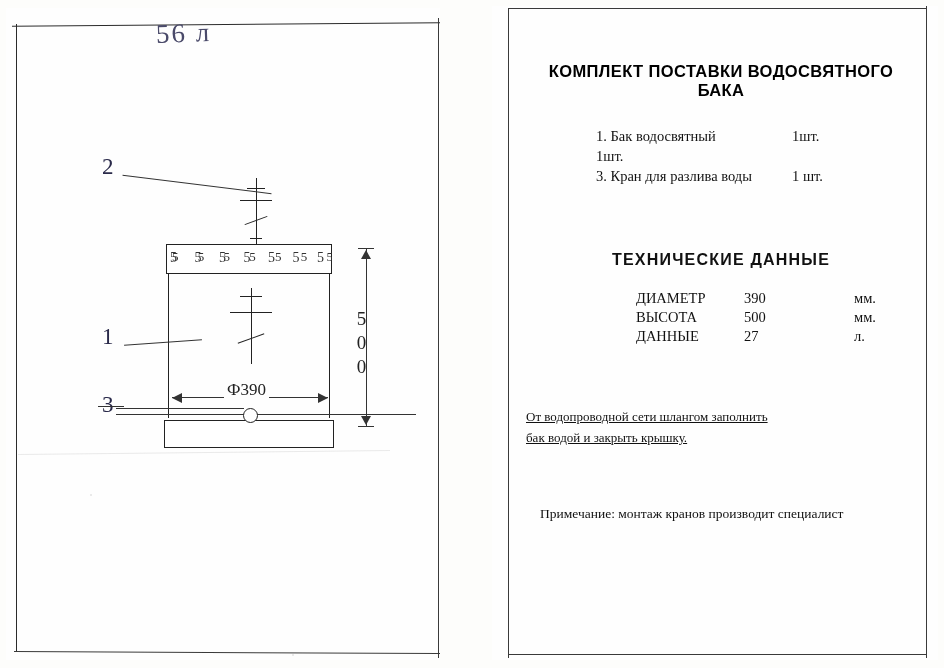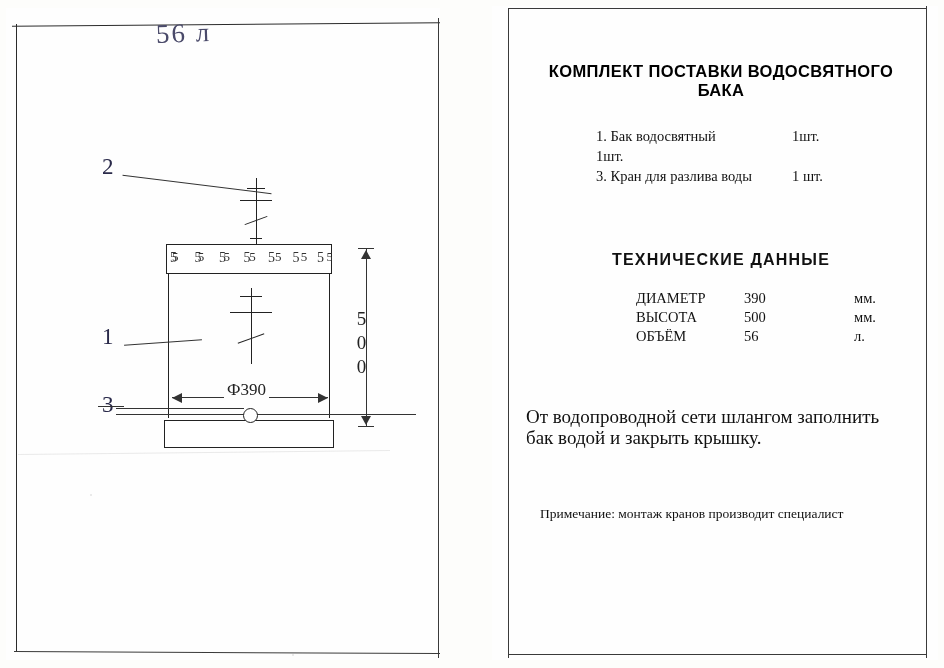--- a/index.html
+++ b/index.html
@@ -349,23 +349,24 @@
     font-weight: bold;
     font-size: 16px;
     letter-spacing: 1px;
     color: #111;
   }
   .oper-text {
     position: absolute;
     left: 34px; top: 400px;
     width: 392px;
     font-family: "Liberation Serif", serif;
-    font-size: 19px;
+    font-size: 13px;
     line-height: 21px;
     color: #111;
+    text-decoration: underline;
   }
   .note-text {
     position: absolute;
     left: 48px; top: 500px;
     width: 380px;
     font-family: "Liberation Serif", serif;
     font-size: 13.5px;
     color: #111;
   }
 </style>
@@ -464,22 +465,22 @@
         <span class="t-key">ДИАМЕТР</span>
         <span class="t-val">390</span>
         <span>мм.</span>
       </div>
       <div class="tech-row">
         <span class="t-key">ВЫСОТА</span>
         <span class="t-val">500</span>
         <span>мм.</span>
       </div>
       <div class="tech-row">
-        <span class="t-key">ОБЪЁМ</span>
-        <span class="t-val">56</span>
+        <span class="t-key">ДАННЫЕ</span>
+        <span class="t-val">27</span>
         <span>л.</span>
       </div>
     </div>
 
 
     <div class="oper-text">
       <div>От  водопроводной  сети  шлангом  заполнить</div>
       <div>бак водой и закрыть крышку.</div>
     </div>
 

